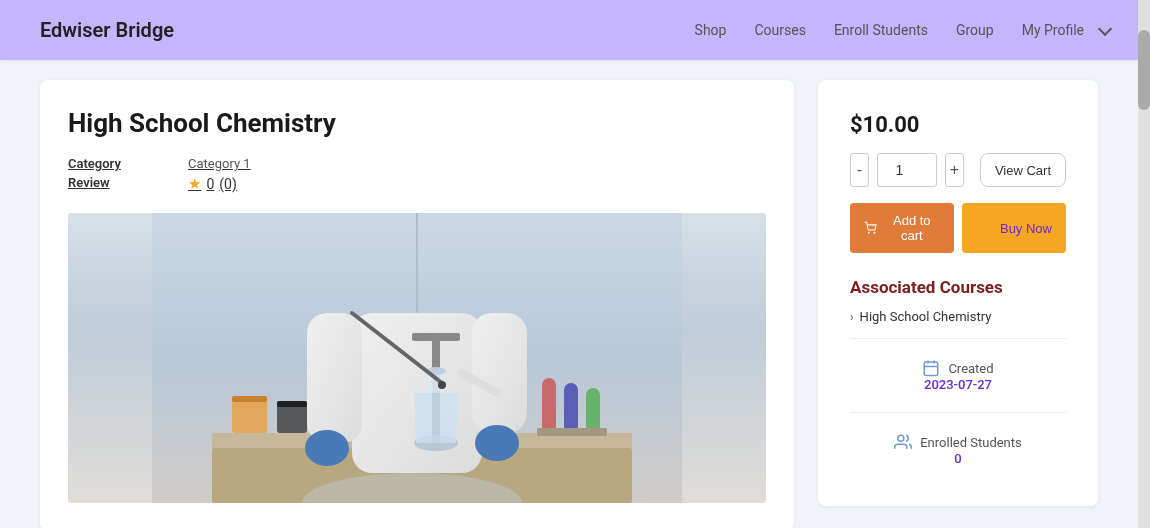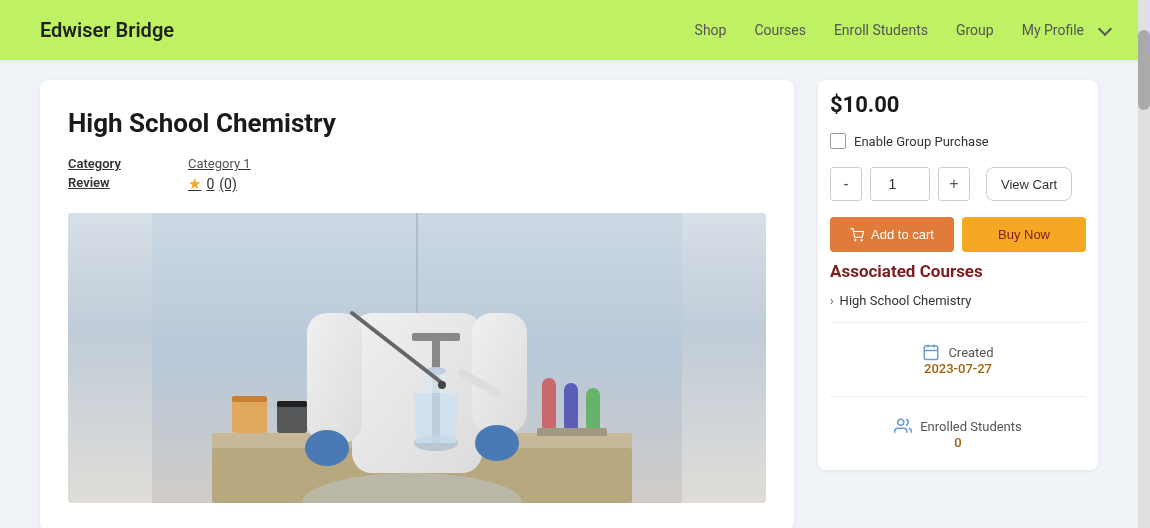--- a/index.html
+++ b/index.html
@@ -5,21 +5,21 @@
     * { box-sizing: border-box; margin: 0; padding: 0; }
     body {
       font-family: -apple-system, BlinkMacSystemFont, 'Segoe UI', Roboto, sans-serif;
       background: #f0f4f8;
       color: #333;
       font-size: 14px;
     }
 
     
     .header {
-      background: #bef264;
+      background: #c4b5fd;
       padding: 0 40px;
       height: 60px;
       display: flex;
       align-items: center;
       justify-content: space-between;
       box-shadow: 0 1px 3px rgba(0,0,0,0.08);
     }
     .header-logo {
       font-size: 20px;
       font-weight: 600;
@@ -168,21 +168,21 @@
       position: absolute;
       inset: 0;
       width: 100%;
       height: 100%;
     }
 
     
     .right-panel {
       background: #fff;
       border-radius: 8px;
-      padding: 12px;
+      padding: 32px;
       box-shadow: 0 1px 4px rgba(0,0,0,0.07);
       height: fit-content;
     }
 
     .price {
       font-size: 22px;
       font-weight: 700;
       color: #1a1a1a;
       margin-bottom: 16px;
     }
@@ -246,46 +246,47 @@
       color: #333;
       cursor: pointer;
       white-space: nowrap;
     }
 
     
     .action-buttons {
       display: grid;
       grid-template-columns: 1fr 1fr;
       gap: 8px;
-      margin-bottom: 9px;
+      margin-bottom: 24px;
       border-radius: 16px;
     }
     .add-to-cart-btn {
       background: #e07b3a;
       color: #fff;
       border: none;
       border-radius: 4px;
       padding: 10px 14px;
       font-size: 13px;
       font-weight: 500;
       cursor: pointer;
       display: flex;
       align-items: center;
       justify-content: center;
       gap: 7px;
     }
     .buy-now-btn {
       background: #f5a623;
-      color: #7f1d1d;
+      color: #6d28d9;
       border: none;
       border-radius: 4px;
       padding: 10px 14px;
       font-size: 13px;
       font-weight: 500;
       cursor: pointer;
+      text-align: right;
     }
     .cart-icon-svg {
       width: 14px;
       height: 14px;
     }
 
     
     .section-title {
       font-size: 17px;
       font-weight: 700;
@@ -331,21 +332,21 @@
       width: 18px;
       height: 18px;
       color: #6b9bd2;
     }
     .info-label {
       font-size: 13px;
       color: #555;
     }
     .info-value {
       font-size: 13px;
-      color: #a16207;
+      color: #6d28d9;
       font-weight: 500;
     }
   </style>
 </head>
 <body>
 
 <header class="header">
   <div class="header-logo">Edwiser Bridge</div>
   <nav class="header-nav">
     <a>Shop</a>
@@ -439,24 +440,20 @@
 
             <line x1="345" y1="180" x2="310" y2="160" stroke="#ddd" stroke-width="8" stroke-linecap="round"></line>
           </svg>
         </div>
       </div>
     </div>
 
     <div class="right-panel">
       <div class="price">$10.00</div>
 
-      <div class="group-purchase">
-        <div class="checkbox"></div>
-        <span class="group-label">Enable Group Purchase</span>
-      </div>
 
       <div class="quantity-row">
         <button class="qty-btn">-</button>
         <input class="qty-input" type="number" value="1" style="">
         <button class="qty-btn">+</button>
         <button class="view-cart-btn">View Cart</button>
       </div>
 
       <div class="action-buttons">
         <button class="add-to-cart-btn">

